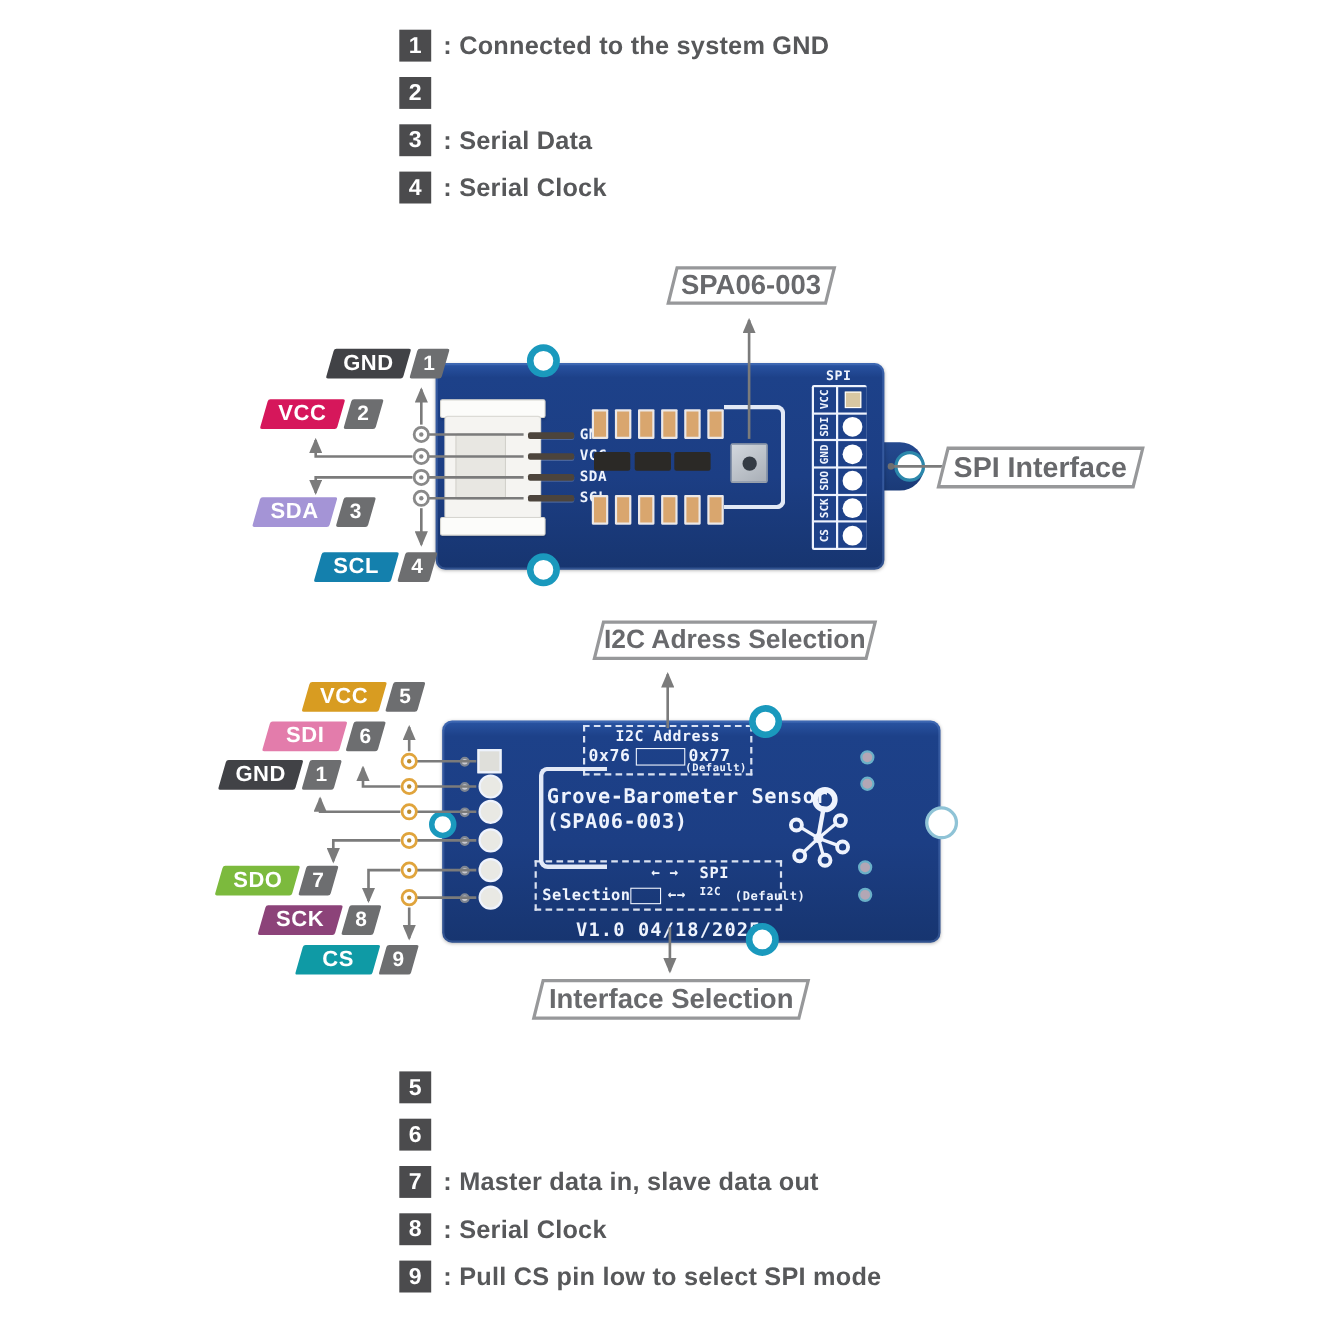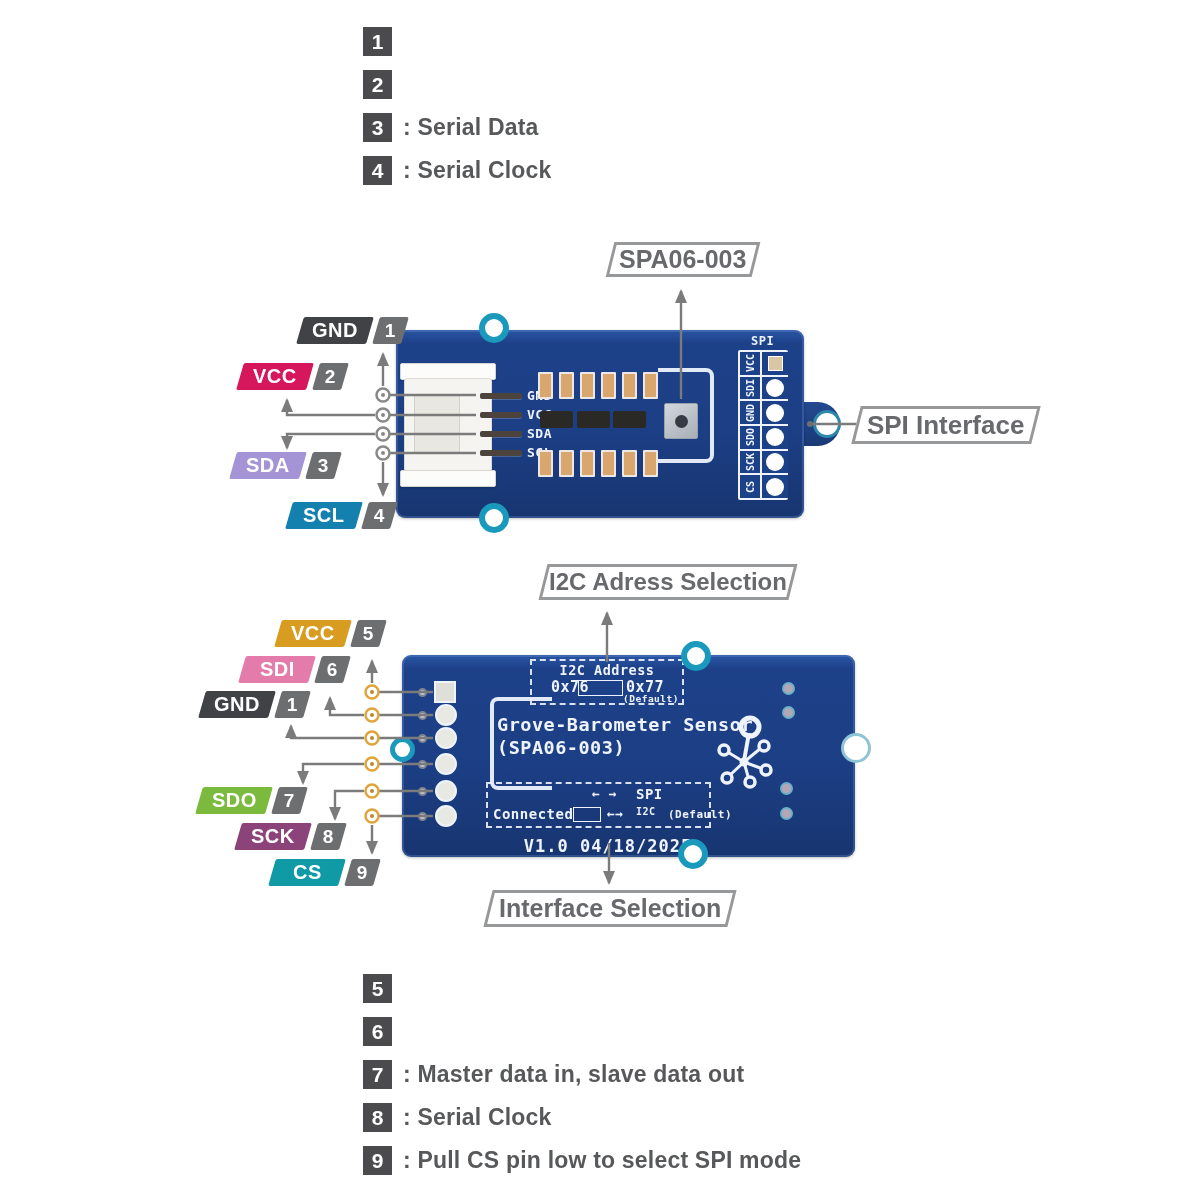--- a/index.html
+++ b/index.html
@@ -83,20 +83,21 @@
   .padsel i { display:block; flex:1; background:#d9a66e; }
   .overlay { position:absolute; left:0; top:0; z-index:10; pointer-events:none; }
 </style>
 </head>
 <body>
 
 <div class="canvas">
 
   <div class="lrow" style="top:27px">
     <span class="lnum">1</span>
+    <span class="ltext">: Connected to the system GND</span>
   </div>
   <div class="lrow" style="top:70px">
     <span class="lnum">2</span>
   </div>
   <div class="lrow" style="top:113px">
     <span class="lnum">3</span>
     <span class="ltext">: Serial Data</span>
   </div>
   <div class="lrow" style="top:156px">
     <span class="lnum">4</span>
@@ -197,39 +198,39 @@
     <div class="bpad" style="left:33px;top:150px"></div>
     <div class="bvia" style="left:16px;top:33px"></div>
     <div class="bvia" style="left:16px;top:56px"></div>
     <div class="bvia" style="left:16px;top:79px"></div>
     <div class="bvia" style="left:16px;top:105px"></div>
     <div class="bvia" style="left:16px;top:132px"></div>
     <div class="bvia" style="left:16px;top:157px"></div>
 
     <div class="dashbox" style="left:128px;top:4px;width:154px;height:46px">
       <span class="silk" style="left:0;right:0;top:1px;text-align:center;font-size:13.5px">I2C Address</span>
-      <span class="silk" style="left:19px;top:17px;font-size:15px">0x76</span>
+      <span class="silk" style="left:3px;top:17px;font-size:15px">0x76</span>
       <div class="padsel" style="left:46px;top:19px;width:45px;height:16px">
           <i></i>
           <i></i>
           <i></i>
         </div>
       <span class="silk" style="left:94px;top:17px;font-size:15px">0x77</span>
       <span class="silk" style="left:91px;top:32px;font-size:9.5px">(Default)</span>
     </div>
 
     <div class="bracket-r" style="left:88px;top:42px;width:62px;height:93px"></div>
 
     <span class="silk" style="left:95px;top:59px;font-size:18.5px;letter-spacing:.5px">Grove-Barometer Sensor</span>
     <span class="silk" style="left:95px;top:82px;font-size:18.5px;letter-spacing:.5px">(SPA06-003)</span>
 
     <div class="dashbox" style="left:84px;top:127px;width:225px;height:46px">
       <span class="silk" style="left:104px;top:2px;font-size:13px">← →</span>
       <span class="silk" style="left:148px;top:2px;font-size:14px">SPI</span>
-      <span class="silk" style="left:5px;top:22px;font-size:14px">Connected</span>
+      <span class="silk" style="left:5px;top:22px;font-size:14px">Selection</span>
       <div class="padsel" style="left:85px;top:23px;width:28px;height:15px">
           <i></i>
           <i></i>
         </div>
       <span class="silk" style="left:119px;top:22px;font-size:13px">←→</span>
       <span class="silk" style="left:148px;top:22px;font-size:10px">I2C</span>
       <span class="silk" style="left:180px;top:24px;font-size:11px">(Default)</span>
     </div>
 
     <span class="silk" style="left:56px;width:300px;top:181px;text-align:center;font-size:17px;letter-spacing:1px">V1.0 04/18/2025</span>

